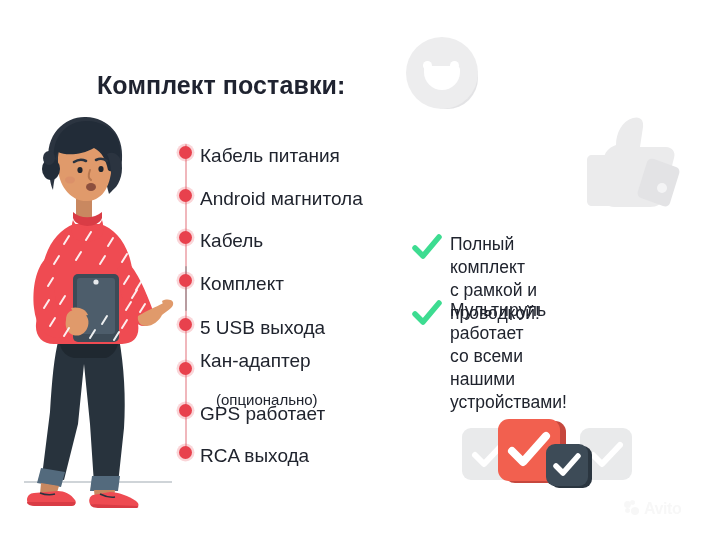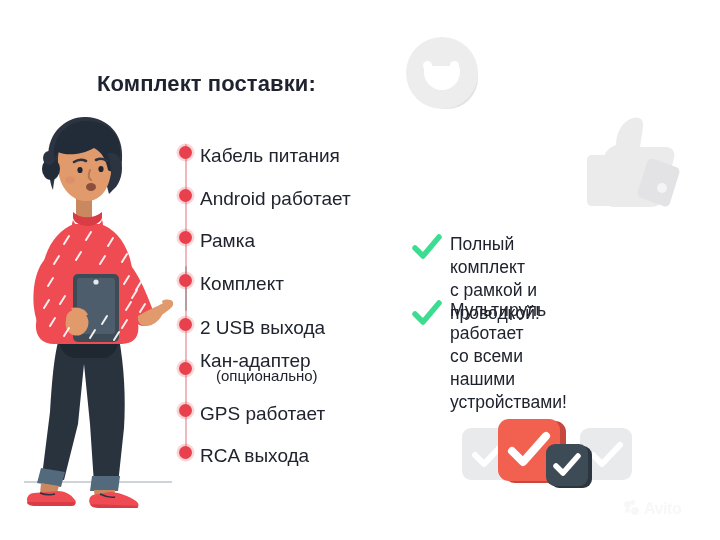--- a/index.html
+++ b/index.html
@@ -8,21 +8,21 @@
     background:#ffffff;
     font-family:"Liberation Sans","DejaVu Sans",sans-serif;
     overflow:hidden;
     position:relative;
   }
   #stage{position:absolute;inset:0;width:720px;height:540px;overflow:hidden;background:#fff;}
 
   
   .heading{
     position:absolute;left:97px;top:71px;
-    font-size:22px;font-weight:700;color:#1f2330;
+    font-size:25px;font-weight:700;color:#1f2330;
     letter-spacing:.1px;white-space:nowrap;
   }
 
   
   .speclist{position:absolute;left:172px;top:126px;width:300px;height:340px;}
   .spineline{
     position:absolute;left:13px;top:18px;width:2px;height:305px;
     background:#f0b7bc;border-radius:1px;
   }
   .spineline.dark{
@@ -137,42 +137,42 @@
     <div class="spineline"></div>
     <div class="spineline dark"></div>
 
     <div class="li" style="top:12px">
       <div class="dot" style="top:8px"></div>
       <div class="litext" style="top:8px">Кабель питания</div>
     </div>
 
     <div class="li" style="top:55px">
       <div class="dot" style="top:8px"></div>
-      <div class="litext" style="top:8px">Android работает</div>
+      <div class="litext" style="top:8px">Android магнитола</div>
     </div>
 
     <div class="li" style="top:97px">
       <div class="dot" style="top:8px"></div>
-      <div class="litext" style="top:8px">Рамка</div>
+      <div class="litext" style="top:8px">Кабель</div>
     </div>
 
     <div class="li" style="top:140px">
       <div class="dot" style="top:8px"></div>
       <div class="litext" style="top:8px">Комплект</div>
     </div>
 
     <div class="li" style="top:184px">
       <div class="dot" style="top:8px"></div>
-      <div class="litext" style="top:8px">2 USB выхода</div>
+      <div class="litext" style="top:8px">5 USB выхода</div>
     </div>
 
     <div class="li" style="top:218px">
       <div class="dot" style="top:18px"></div>
       <div class="litext" style="top:7px">Кан-адаптер</div>
-      <div class="litext sub" style="top:24px">(опционально)</div>
+      <div class="litext sub" style="top:48px">(опционально)</div>
     </div>
 
     <div class="li" style="top:270px">
       <div class="dot" style="top:8px"></div>
       <div class="litext" style="top:8px">GPS работает</div>
     </div>
 
     <div class="li" style="top:312px">
       <div class="dot" style="top:8px"></div>
       <div class="litext" style="top:8px">RCA выхода</div>

